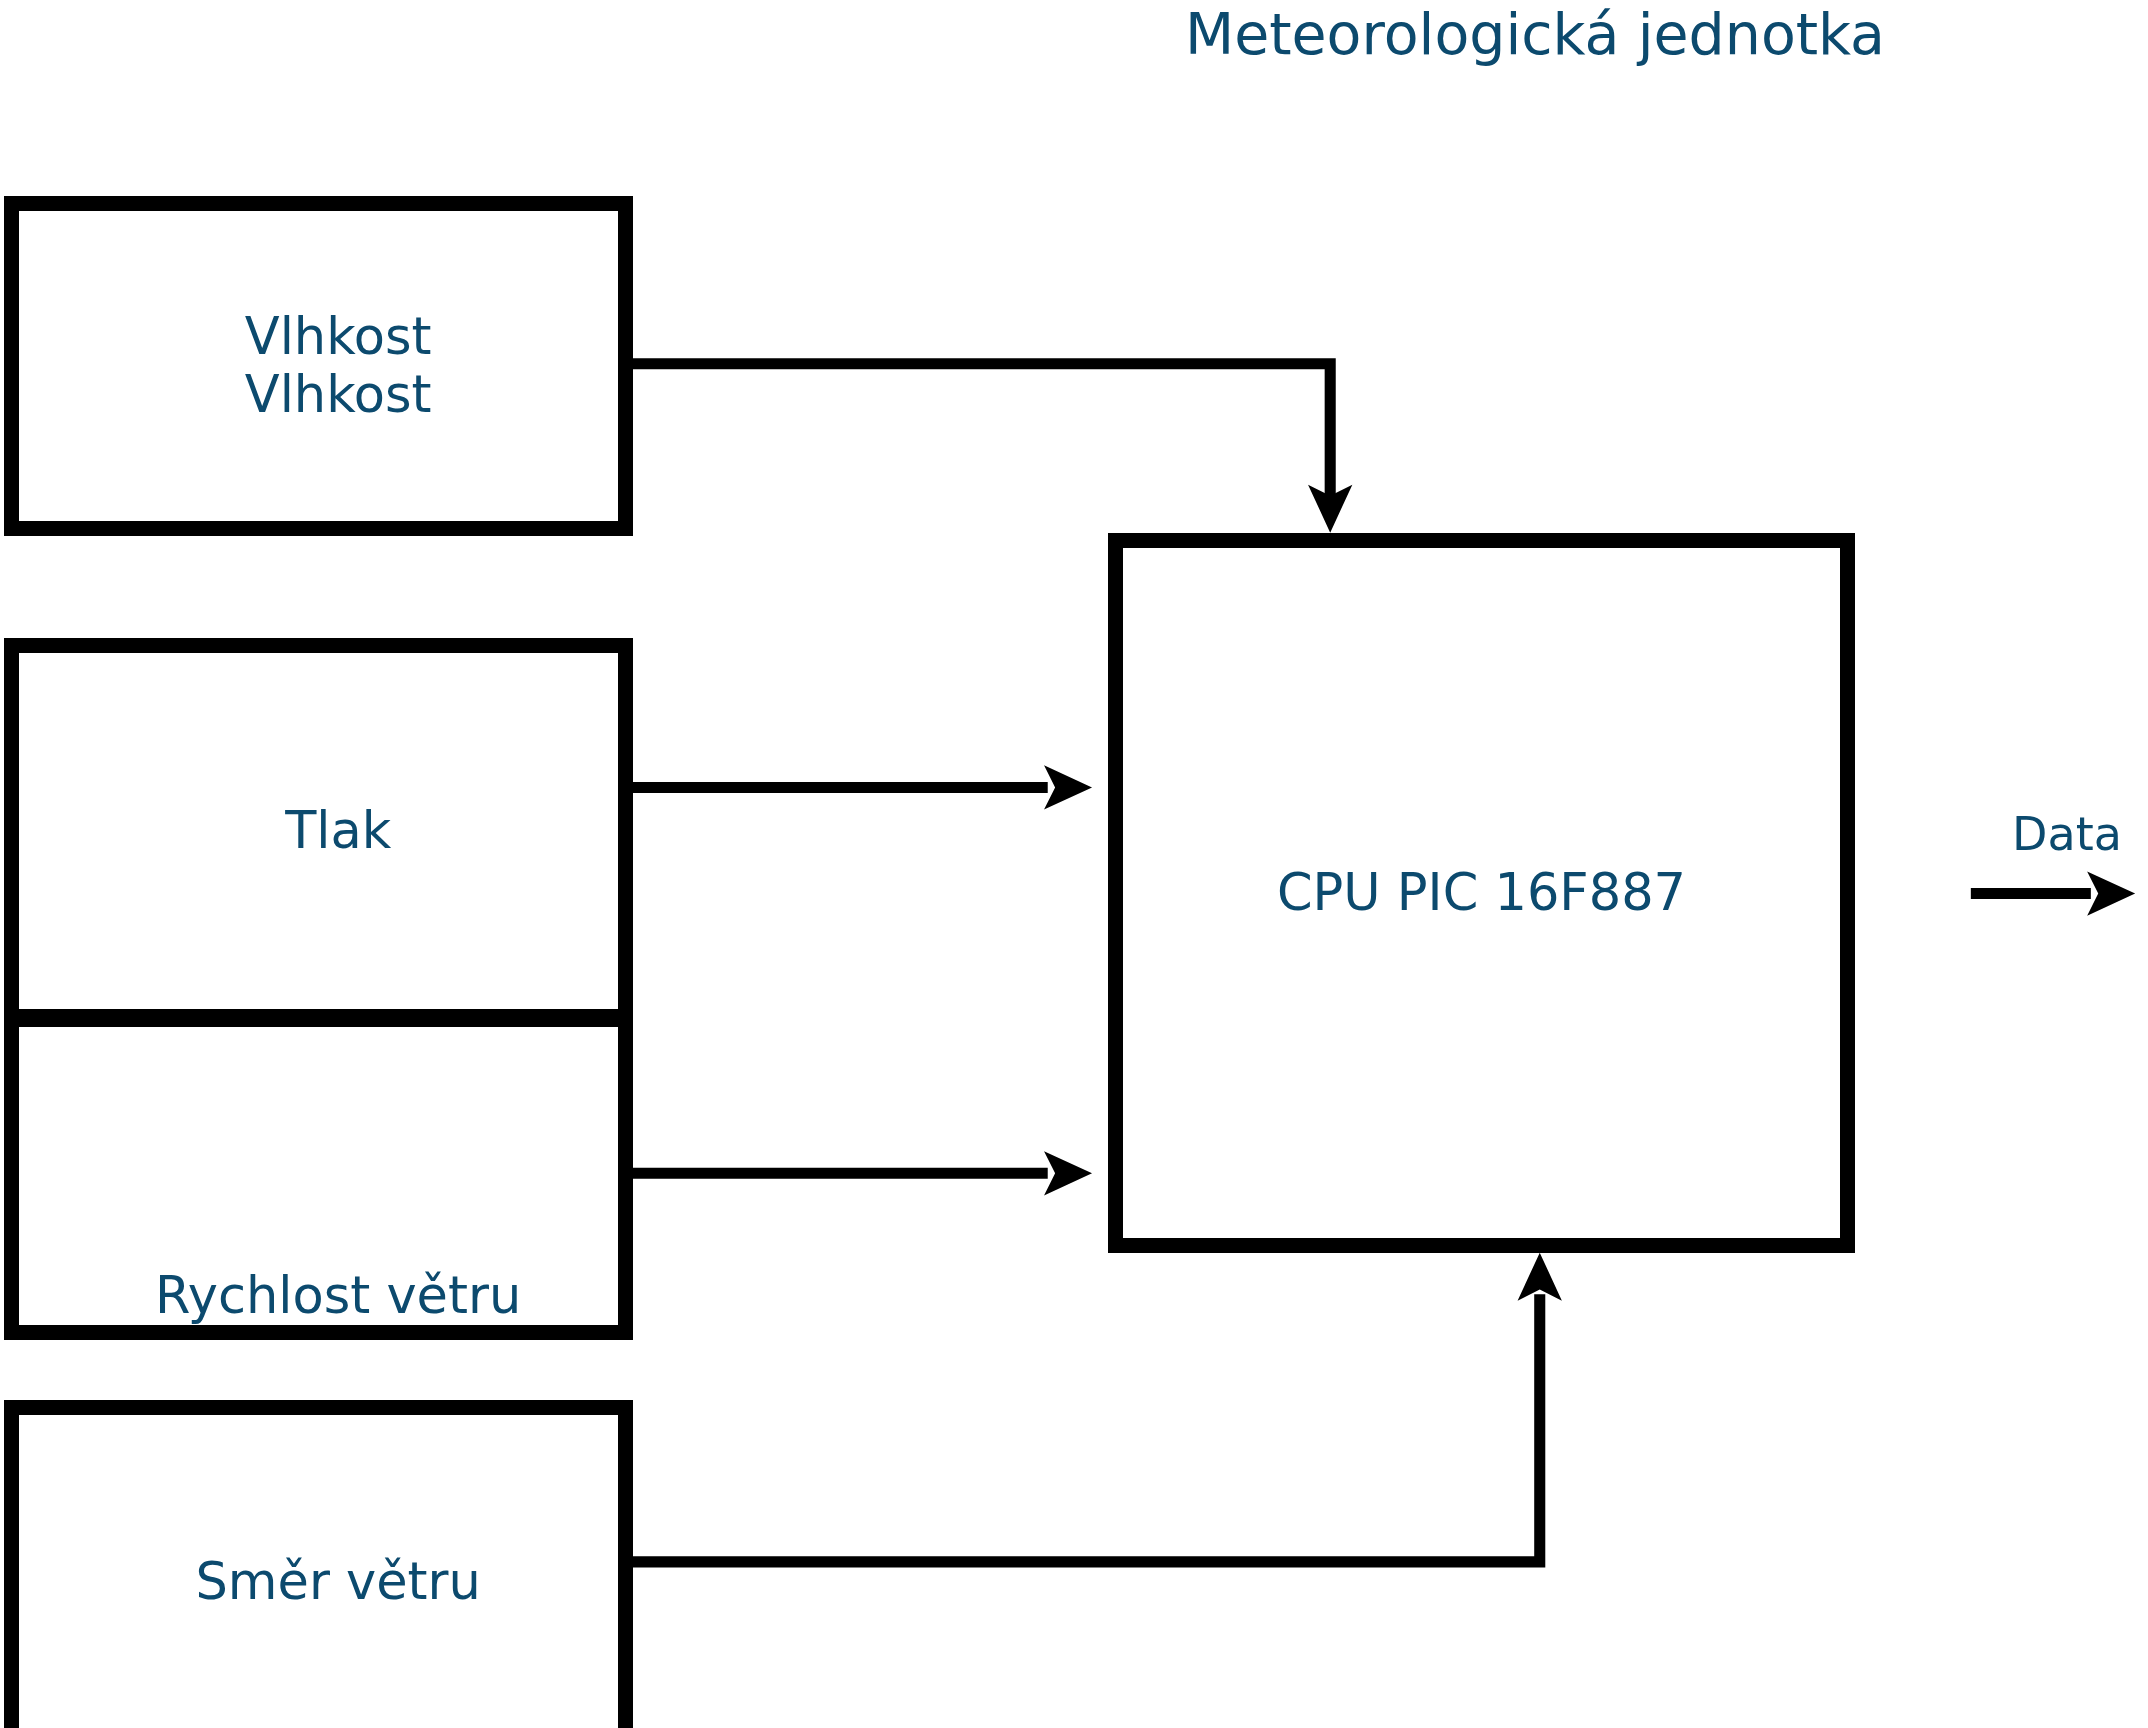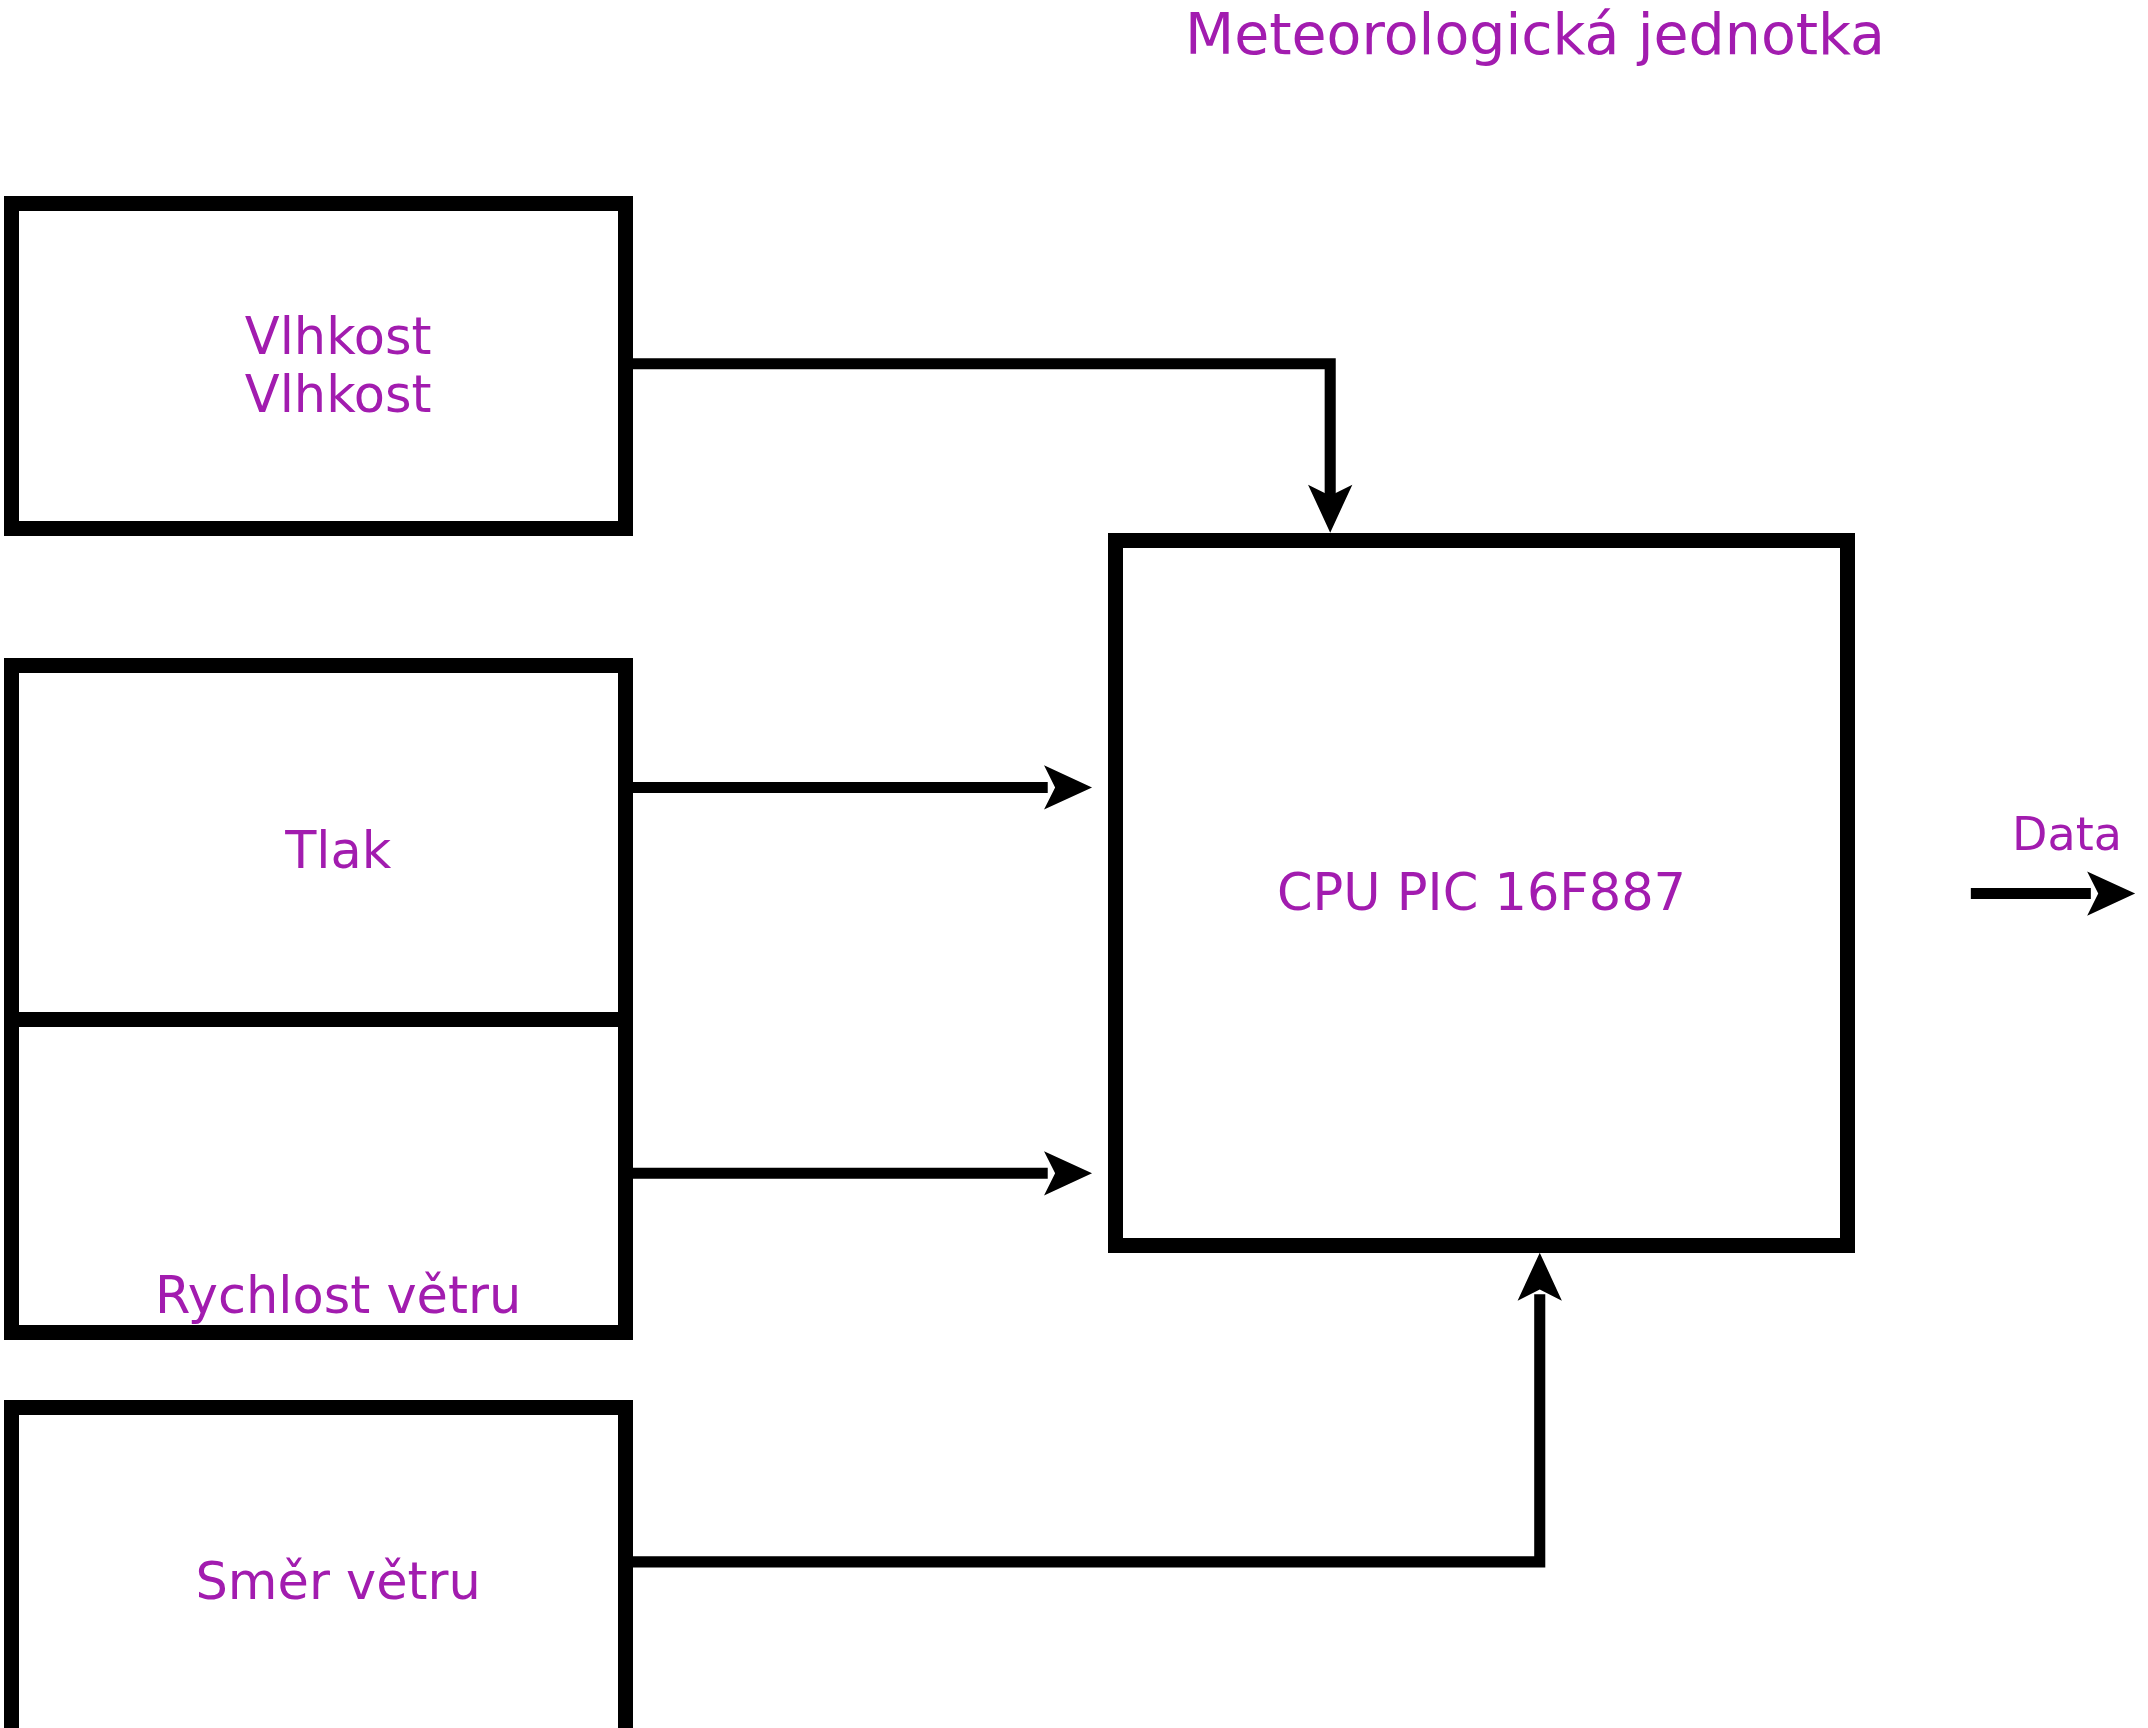--- a/index.html
+++ b/index.html
@@ -6,21 +6,21 @@
     margin: 0;
     padding: 0;
     background: #ffffff;
   }
   .canvas {
     position: relative;
     width: 2149px;
     height: 1729px;
     background: #ffffff;
     font-family: "DejaVu Sans", "Liberation Sans", sans-serif;
-    color: #a21caf;
+    color: #0c4a6e;
     overflow: hidden;
   }
   .diagram-title {
     position: absolute;
     left: 981px;
     top: 1.8px;
     width: 1108px;
     text-align: center;
     font-size: 57px;
     line-height: 1.15;
@@ -37,21 +37,21 @@
     justify-content: center;
     text-align: center;
   }
   .box .label {
     font-size: 51px;
     line-height: 58px;
     white-space: nowrap;
   }
   .sensor-box { left: 3.7px; width: 629px; padding-left: 40px; }
   .box-vlhkost-teplota { top: 196px; height: 340px; }
-  .box-tlak            { top: 658px; height: 386px; }
+  .box-tlak            { top: 638px; height: 386px; }
   .box-rychlost-vetru  { top: 1012px; height: 328px; justify-content: flex-end; }
   .box-smer-vetru      { top: 1400px; height: 363px; }
   .box-cpu {
     left: 1108px;
     top: 533px;
     width: 747px;
     height: 720px;
   }
   .data-label {
     position: absolute;

